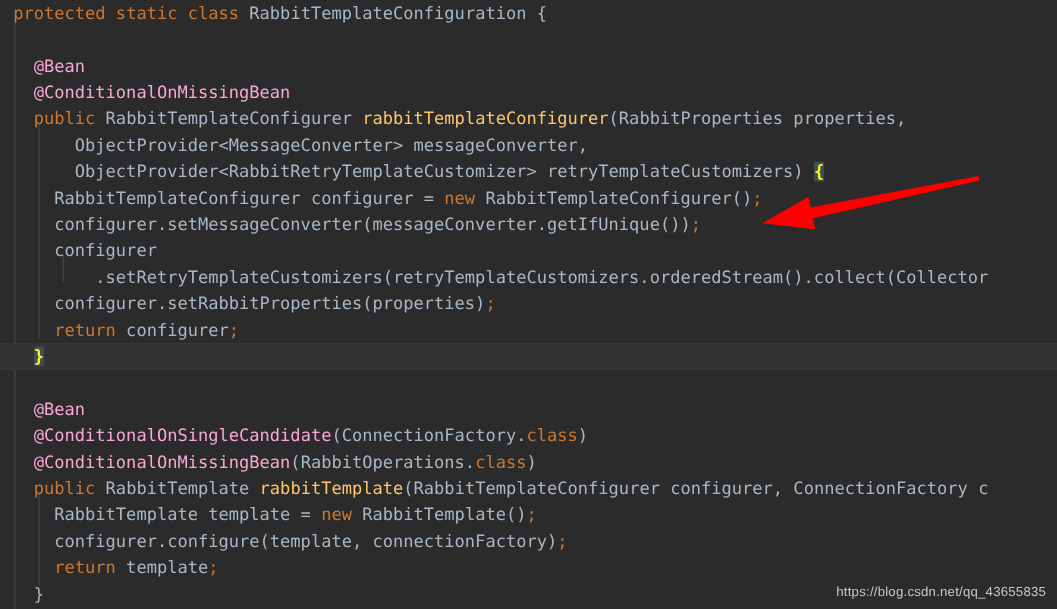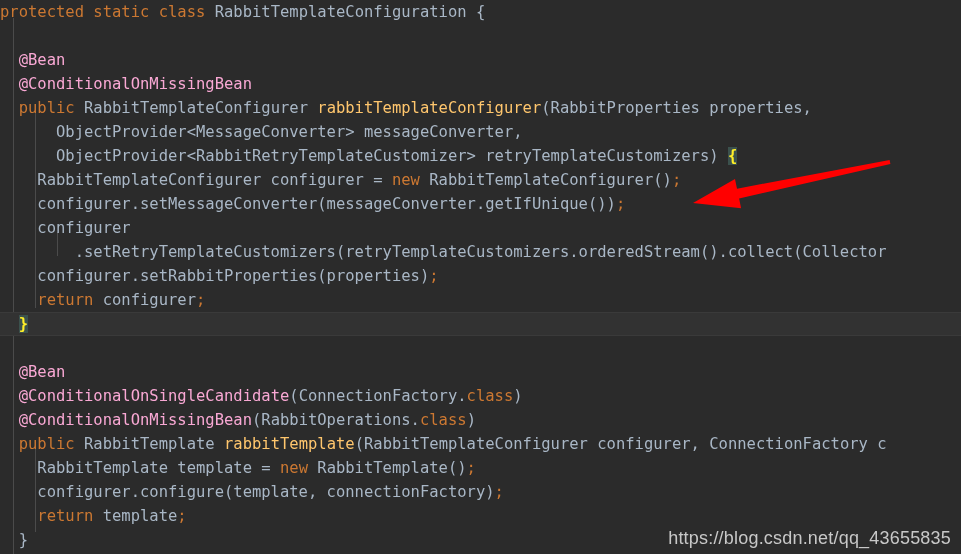--- a/index.html
+++ b/index.html
@@ -27,21 +27,21 @@
     top: 0;
     width: 961px;
     height: 554px;
     white-space: pre;
   }
   .line {
     position: relative;
     height: 24px;
     line-height: 24px;
     white-space: pre;
-    padding-left: 0px;
+    padding-left: 12px;
     z-index: 3;
   }
   .line.cur {
     background: #323232;
     box-shadow: inset 0 1px 0 #3A3A3A, inset 0 -1px 0 #3A3A3A;
   }
 
   
   .guide {
     position: absolute;
@@ -71,21 +71,21 @@
     z-index: 9;
     pointer-events: none;
   }
 
   
   #watermark {
     position: absolute;
     right: 10px;
     bottom: 4px;
     font-family: "Liberation Sans", sans-serif;
-    font-size: 18px;
+    font-size: 12px;
     color: #C8C8C8;
     letter-spacing: 0.2px;
     z-index: 20;
     margin-left: 21px;
   }
 </style>
 </head>
 <body>
 
 <div id="screen" style="background: rgb(43, 43, 43);">

